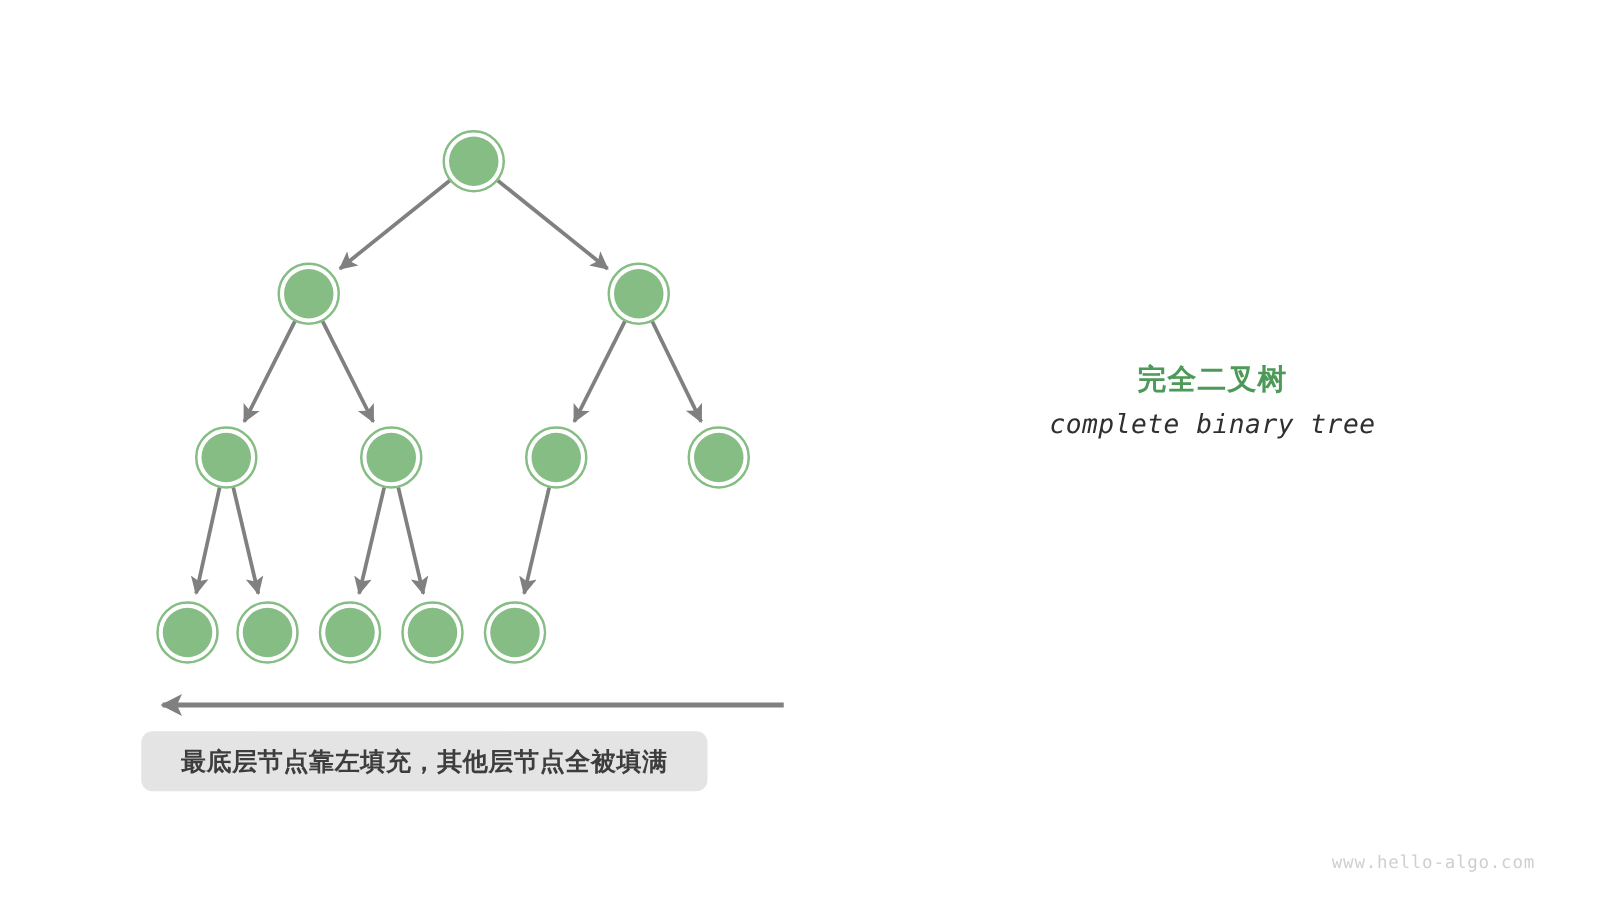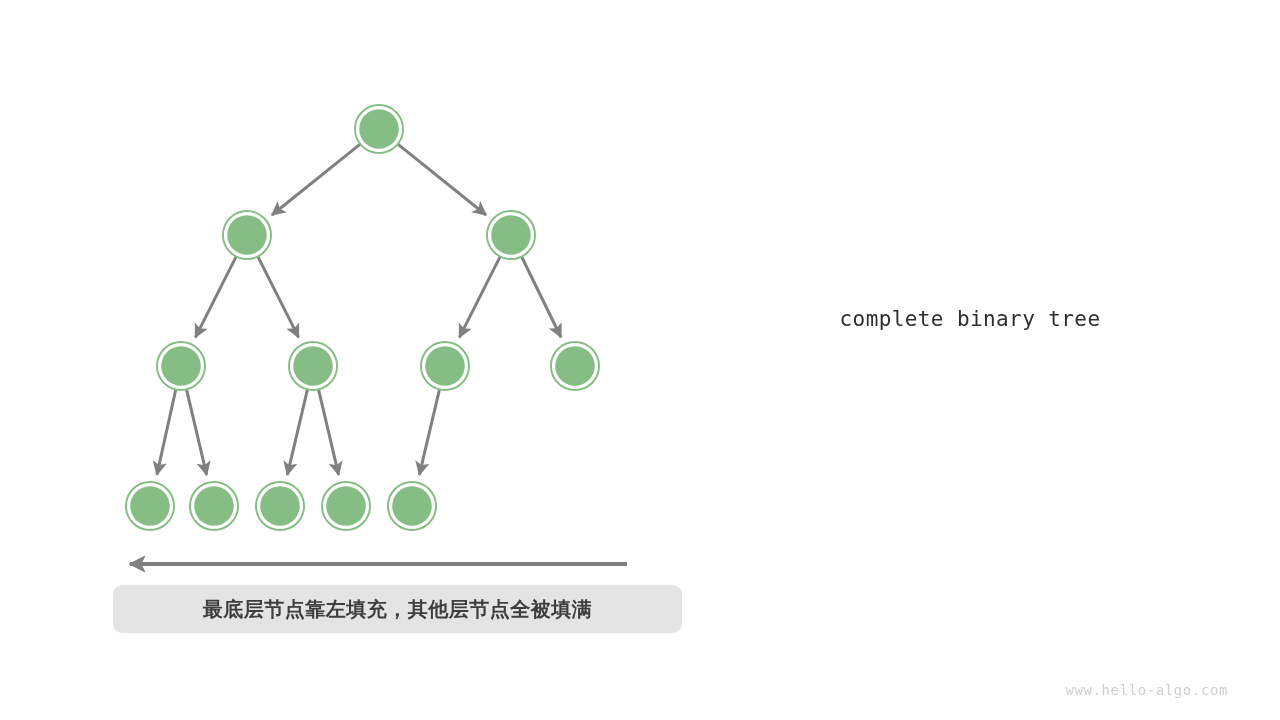--- a/index.html
+++ b/index.html
@@ -33,34 +33,35 @@
   }
   .legend-title {
     font-family: "Liberation Sans", "DejaVu Sans", sans-serif;
     font-size: 23px;
     font-weight: bold;
     color: #4d9a58;
     letter-spacing: 1px;
     line-height: 30px;
   }
   .legend-subtitle {
-    margin-top: 18px;
+    margin-top: 8px;
     font-family: "DejaVu Sans Mono", "Liberation Mono", monospace;
     font-size: 21px;
     color: #2f2f2f;
     letter-spacing: 0.4px;
     line-height: 26px;
+    font-style: italic;
   }
 
   
   .caption-pill {
     position: absolute;
     left: 113px;
     top: 585px;
-    width: 569px;
+    width: 453px;
     height: 48px;
     background: #e4e4e4;
     border-radius: 9px;
     box-sizing: border-box;
     display: flex;
     align-items: center;
     justify-content: center;
   }
   .caption-text {
     font-family: "Liberation Sans", "DejaVu Sans", sans-serif;
@@ -170,20 +171,21 @@
         <circle cx="412" cy="506" r="19.8" fill="#86bd84"></circle>
       </g>
     </g>
 
   <g id="fill-direction-arrow">
       <line x1="627" y1="564" x2="130" y2="564" stroke="#808080" stroke-width="4" marker-end="url(#arrowhead-big)"></line>
     </g>
 </svg>
 
 <div class="legend">
+  <div class="legend-title">完全二叉树</div>
   <div class="legend-subtitle">complete binary tree</div>
 </div>
 
 <div class="caption-pill">
   <span class="caption-text">最底层节点靠左填充，其他层节点全被填满</span>
 </div>
 
 <div class="watermark">www.hello-algo.com</div>
 
 </body></html>

